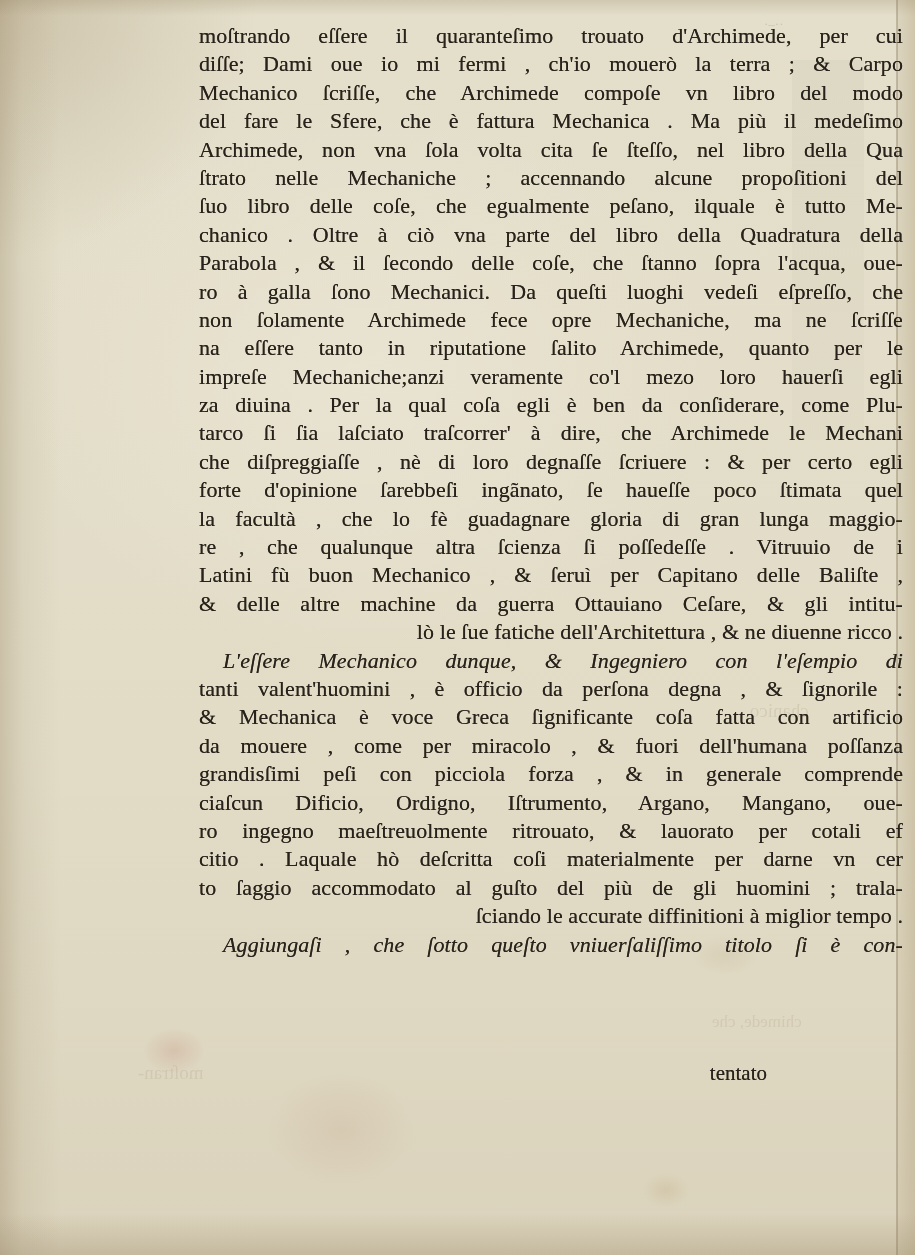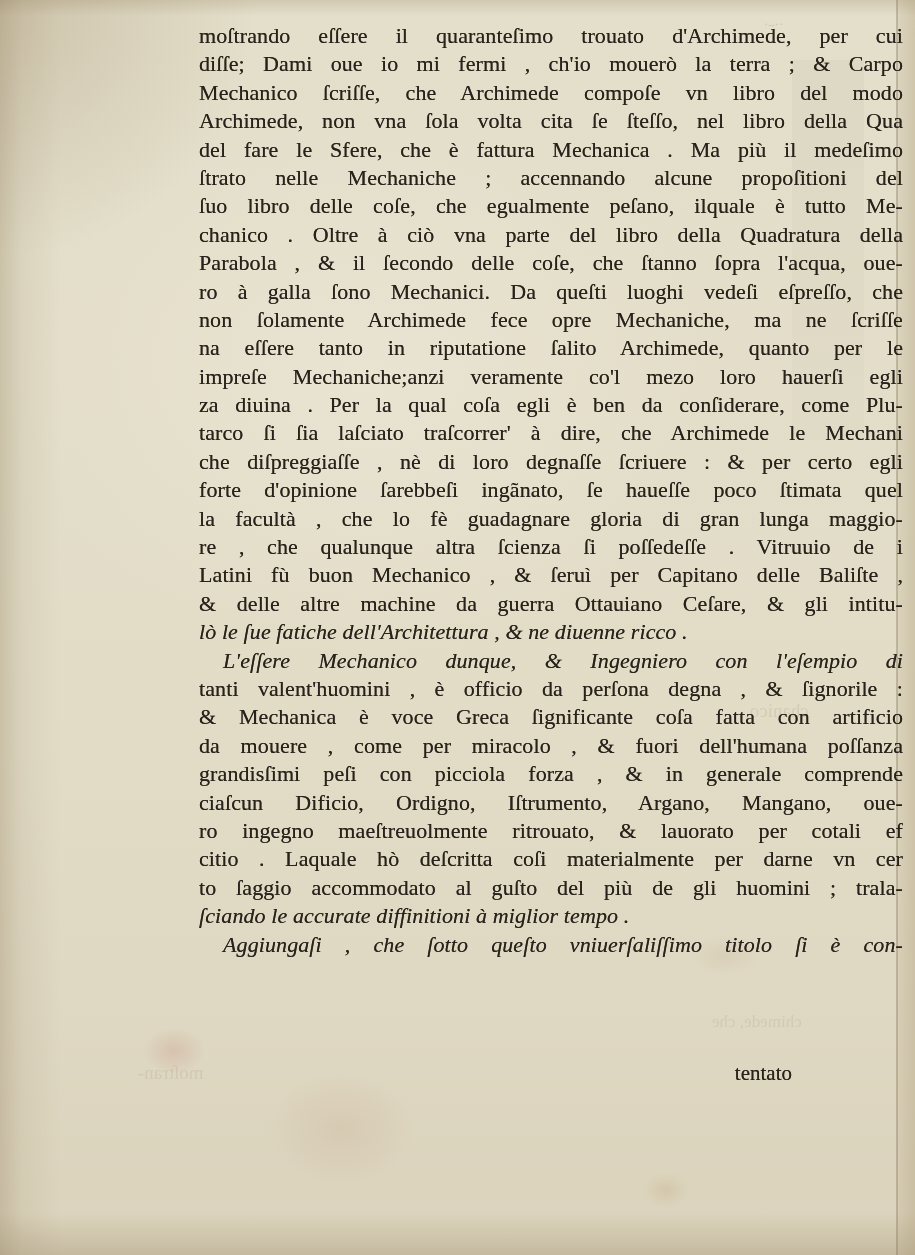--- a/index.html
+++ b/index.html
@@ -46,28 +46,28 @@
     text-shadow: 0 0 0.5px rgba(45,35,25,0.75);
     letter-spacing:0.1px;
     margin-left:41px;
   }
   .line {
     white-space:nowrap;
     text-align:justify;
     text-align-last:justify;
     height:28.4px;
   }
-  .line.short { text-align:left; text-align-last:auto;font-style:italic; }
+  .line.short { text-align:right; text-align-last:auto; }
   .line.indent { text-indent:24px;font-style:italic; }
   .catchword-row {
     position:absolute; left:158px; top:1061px; width:704px;
     text-align:right; padding-right:0;
   }
   .catchword {
-    display:inline-block; margin-right:70px;
+    display:inline-block; margin-right:95px;
     color:#27221b; font-size:21px;
     text-shadow: 0 0 0.5px rgba(45,35,25,0.75);
   }
   
   .ghost {
     position:absolute;
     color: rgba(125,98,70,0.45);
     filter: blur(0.7px);
     white-space:nowrap;
   }
@@ -106,22 +106,22 @@
       <div class="ghost mirrored" style="left: 745px; top: 700px; font-size: 19px; opacity: 0.3;">chanico,</div>
       <div class="ghost mirrored" style="left: 712px; top: 1012px; font-size: 17px; opacity: 0.26;">chimede, che</div>
       <div class="ghost mirrored" style="left: 138px; top: 1062px; font-size: 19px; opacity: 0.26;">moſtran-</div>
       <div class="ghost" style="left: 764px; top: 16px; font-size: 13px; opacity: 0.5;">·‒··</div>
     </div>
 
   <div class="text-block" id="text-block">
       <div class="line">moſtrando eſſere il quaranteſimo trouato d'Archimede, per cui</div>
       <div class="line">diſſe;  Dami oue io mi fermi , ch'io mouerò  la terra ; &amp;  Carpo</div>
       <div class="line">Mechanico ſcriſſe, che Archimede compoſe vn libro del modo</div>
+      <div class="line">del fare le Sfere, che è fattura Mechanica .  Ma più il medeſimo</div>
       <div class="line">Archimede, non vna ſola volta cita ſe ſteſſo, nel libro della Qua</div>
-      <div class="line">del fare le Sfere, che è fattura Mechanica .  Ma più il medeſimo</div>
       <div class="line">ſtrato nelle Mechaniche ;  accennando  alcune  propoſitioni  del</div>
       <div class="line">ſuo libro delle coſe, che egualmente peſano, ilquale è tutto Me-</div>
       <div class="line">chanico .  Oltre à ciò vna parte del libro della Quadratura  della</div>
       <div class="line">Parabola , &amp; il ſecondo delle coſe, che ſtanno ſopra l'acqua, oue-</div>
       <div class="line">ro à galla ſono Mechanici. Da queſti luoghi vedeſi eſpreſſo, che</div>
       <div class="line">non ſolamente Archimede fece opre Mechaniche, ma ne ſcriſſe</div>
       <div class="line">na eſſere tanto in  riputatione ſalito  Archimede, quanto per le</div>
       <div class="line">impreſe Mechaniche;anzi veramente co'l mezo loro hauerſi egli</div>
       <div class="line">za diuina .  Per la qual coſa egli è ben da conſiderare, come Plu-</div>
       <div class="line">tarco ſi ſia laſciato traſcorrer' à dire, che Archimede le Mechani</div>

